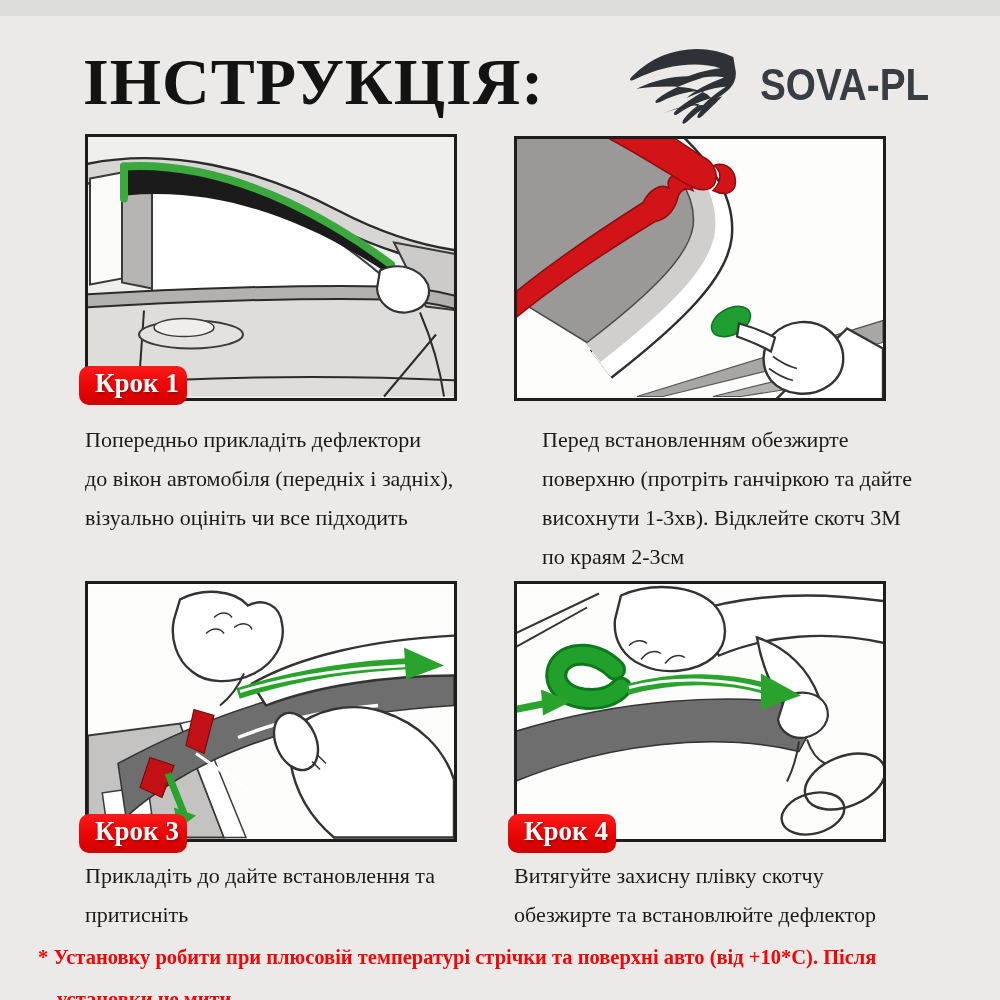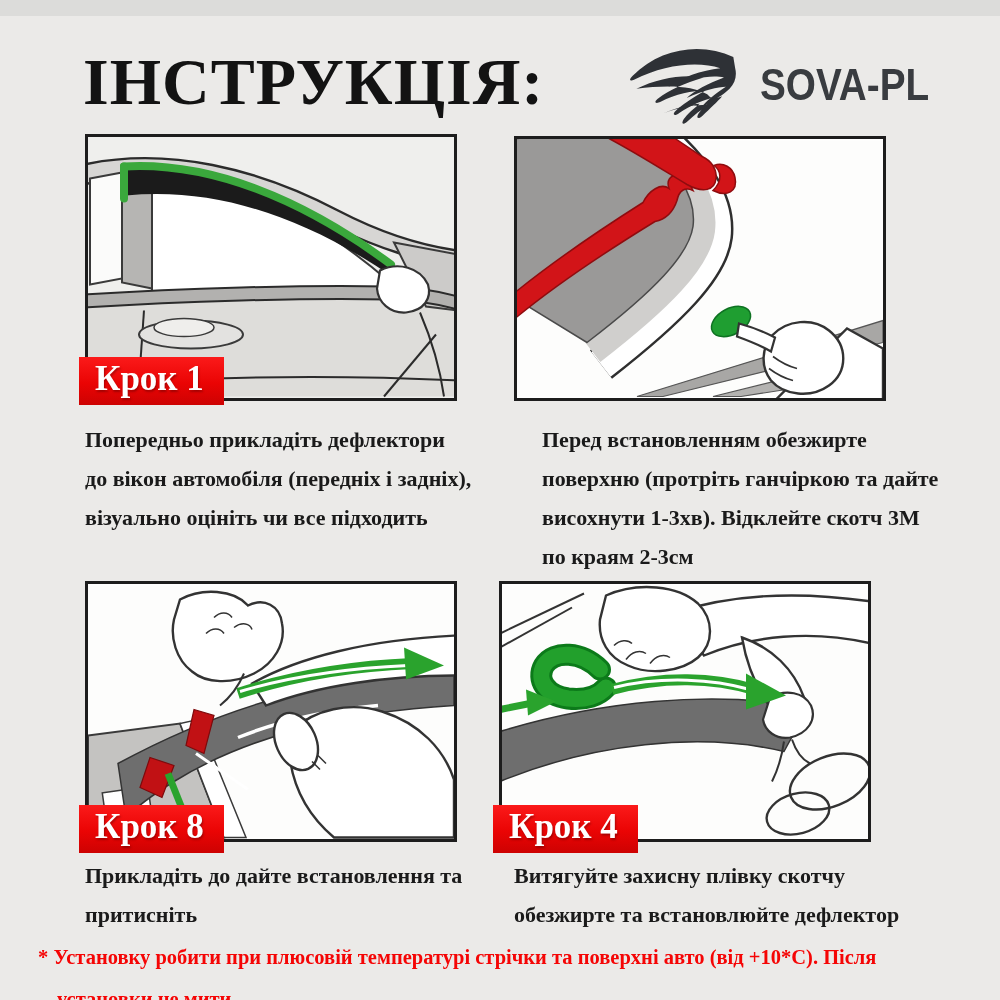--- a/index.html
+++ b/index.html
@@ -10,29 +10,29 @@
   .title{position:absolute;left:83px;top:28px;margin:0;font-size:66px;font-weight:bold;
          color:#131313;letter-spacing:1px;}
   .logo{position:absolute;left:626px;top:28px;display:flex;align-items:center;gap:20px;}
   .wing{width:114px;height:82px;}
   .brand{font-family:"Liberation Sans",sans-serif;font-weight:bold;font-size:45px;color:#393c40;
          transform:scaleX(.86);transform-origin:left center;white-space:nowrap;}
   .panel{position:absolute;width:366px;border:3px solid #1d1d1d;background:#fff;}
   .p1{left:85px;top:118px;height:261px;background:#efefed;}
   .p2{left:514px;top:120px;height:259px;}
   .p3{left:85px;top:565px;height:255px;}
-  .p4{left:499px;top:565px;height:255px;}
+  .p4{left:514px;top:565px;height:255px;}
   .panel svg{display:block;width:100%;height:100%;}
-  .badge{position:absolute;left:-9px;color:#fff;font-weight:bold;font-size:35px;
-         padding:2px 20px 6px 16px;white-space:nowrap;
+  .badge{position:absolute;left:-9px;color:#fff;font-weight:bold;font-size:27px;
+         padding:2px 8px 6px 16px;white-space:nowrap;
          background:linear-gradient(180deg,#fb1a1a 0%,#ea0404 55%,#cd0202 100%);
-         text-shadow:1px 2px 2px rgba(90,0,0,.45);}
+         text-shadow:1px 2px 2px rgba(90,0,0,.45);border-radius:10px;}
   .p1 .badge,.p2 .badge{bottom:-7px;}
   .p3 .badge,.p4 .badge{bottom:-14px;}
-  .step-text{position:absolute;width:455px;font-size:22px;font-weight:bold;color:#1a1a1a;
+  .step-text{position:absolute;width:455px;font-size:22px;font-weight:normal;color:#1a1a1a;
              line-height:39px;white-space:pre-line;}
   .t1{left:85px;top:404px;}
   .t2{left:542px;top:404px;}
   .t3{left:85px;top:840px;}
   .t4{left:514px;top:840px;}
   .footer{position:absolute;left:57px;top:920px;width:915px;color:#f50505;
           font-weight:bold;font-size:20.5px;line-height:42px;}
   .l1{text-indent:-19px;}
 </style>
 </head>
@@ -114,21 +114,21 @@
       <path d="M126,32 C132,26 140,26 144,32 M146,42 C154,36 162,38 164,44 M118,48 C124,42 132,42 136,48" stroke="#333333" stroke-width="1.5" fill="none"></path>
       <path d="M156,88 C150,102 142,112 132,120" stroke="#333333" stroke-width="2" fill="none"></path>
       <path d="M106,124 L126,130 L116,168 L98,160 Z" fill="#c11114" stroke="#7d0a0c" stroke-width="1.2"></path>
       <path d="M62,172 L86,180 L74,212 L52,202 Z" fill="#c11114" stroke="#7d0a0c" stroke-width="1.2"></path>
       <path d="M80,188 L96,228" stroke="#2aa32d" stroke-width="7" fill="none"></path>
       <polygon points="90,244 108,230 86,222" fill="#2aa32d"></polygon>
       <path d="M206,144 C226,124 262,116 294,126 C332,138 356,164 366,194 L366,252 L246,252 C220,230 206,202 202,174 Z" fill="#ffffff" stroke="#333333" stroke-width="2.4"></path>
       <ellipse cx="208" cy="156" rx="20" ry="30" transform="rotate(-24 208 156)" fill="#ffffff" stroke="#333333" stroke-width="2.4"></ellipse>
       <path d="M224,176 L232,184 M230,170 L238,178" stroke="#333333" stroke-width="1.5" fill="none"></path>
     </svg>
-    <div class="badge">Крок 8</div>
+    <div class="badge">Крок 3</div>
   </section>
 
   <section class="panel p4">
     <svg viewBox="0 0 366 252" aria-hidden="true">
       <rect width="366" height="252" fill="#fdfdfc"></rect>
       <path d="M-2,48 L82,8" stroke="#333333" stroke-width="2" fill="none"></path>
       <path d="M-2,62 L70,22" stroke="#333333" stroke-width="2" fill="none"></path>
       <path d="M-2,146 C96,116 210,104 306,122 L282,166 C198,146 90,158 -2,196 Z" fill="#6e6e6e" stroke="#333333" stroke-width="1.5"></path>
       <path d="M98,84 C80,66 52,64 42,80 C34,94 44,110 66,113 C84,115 97,110 104,102" stroke="#0c7a1a" stroke-width="22" fill="none" stroke-linecap="round"></path>
       <path d="M98,84 C80,66 52,64 42,80 C34,94 44,110 66,113 C84,115 97,110 104,102" stroke="#22a02c" stroke-width="16" fill="none" stroke-linecap="round"></path>

